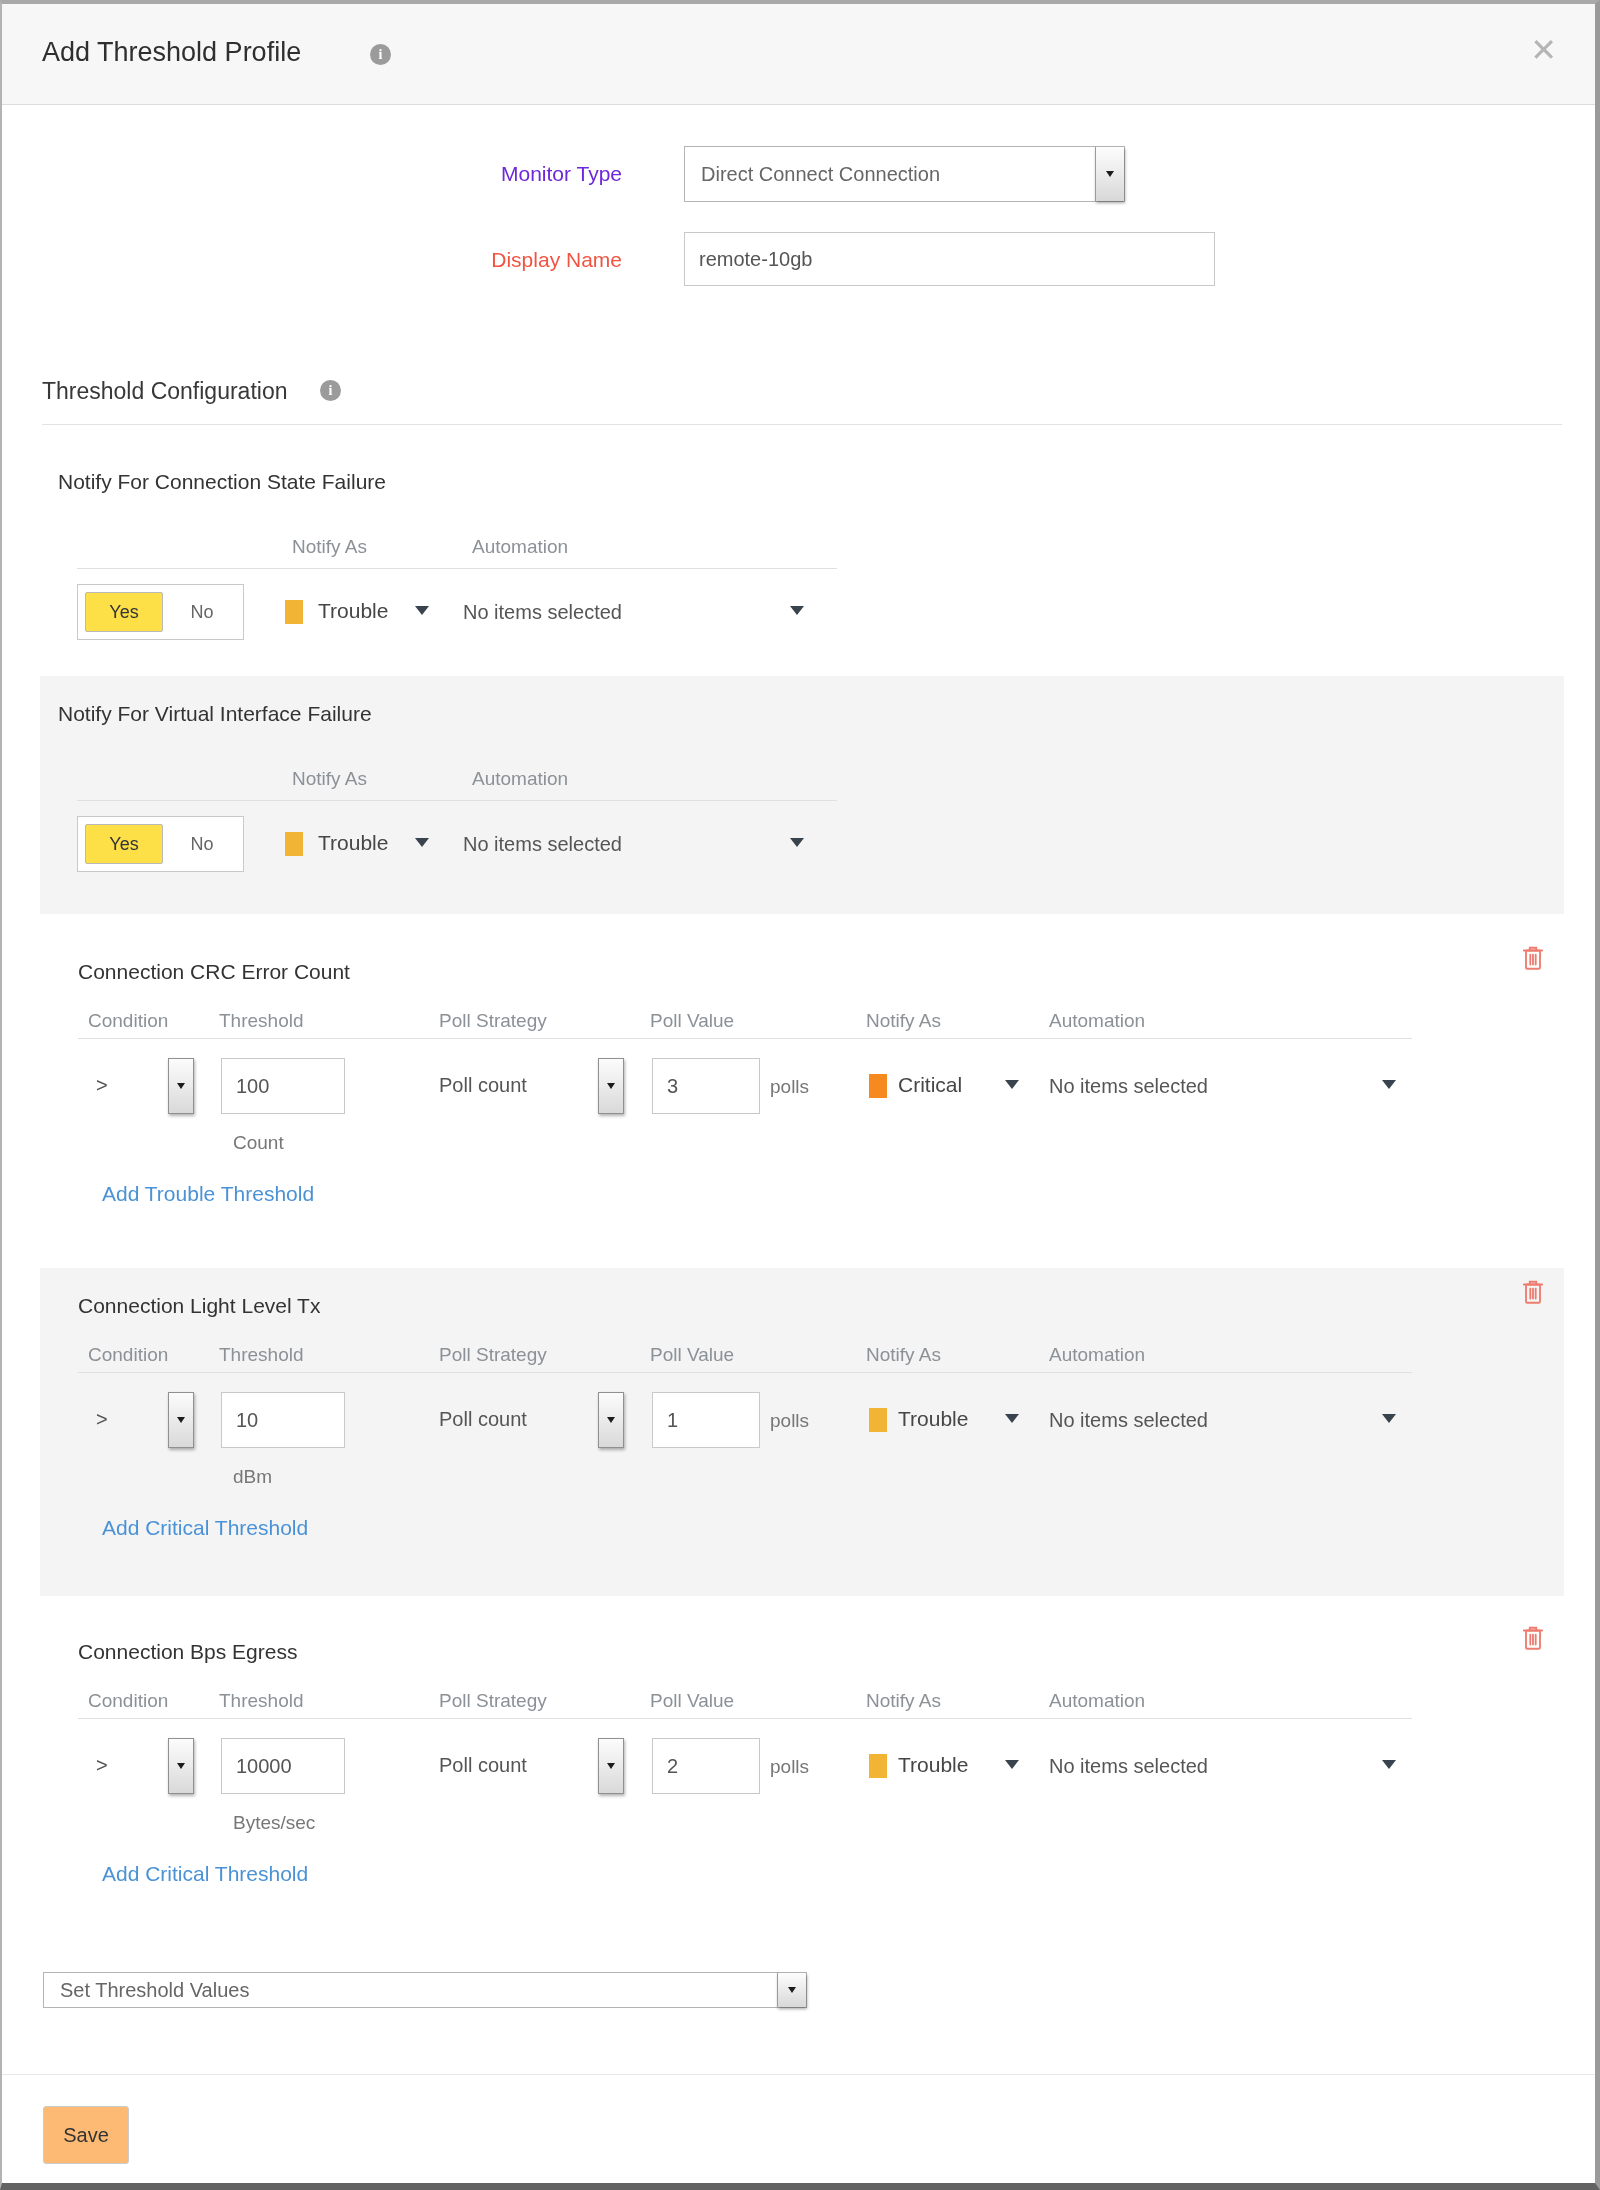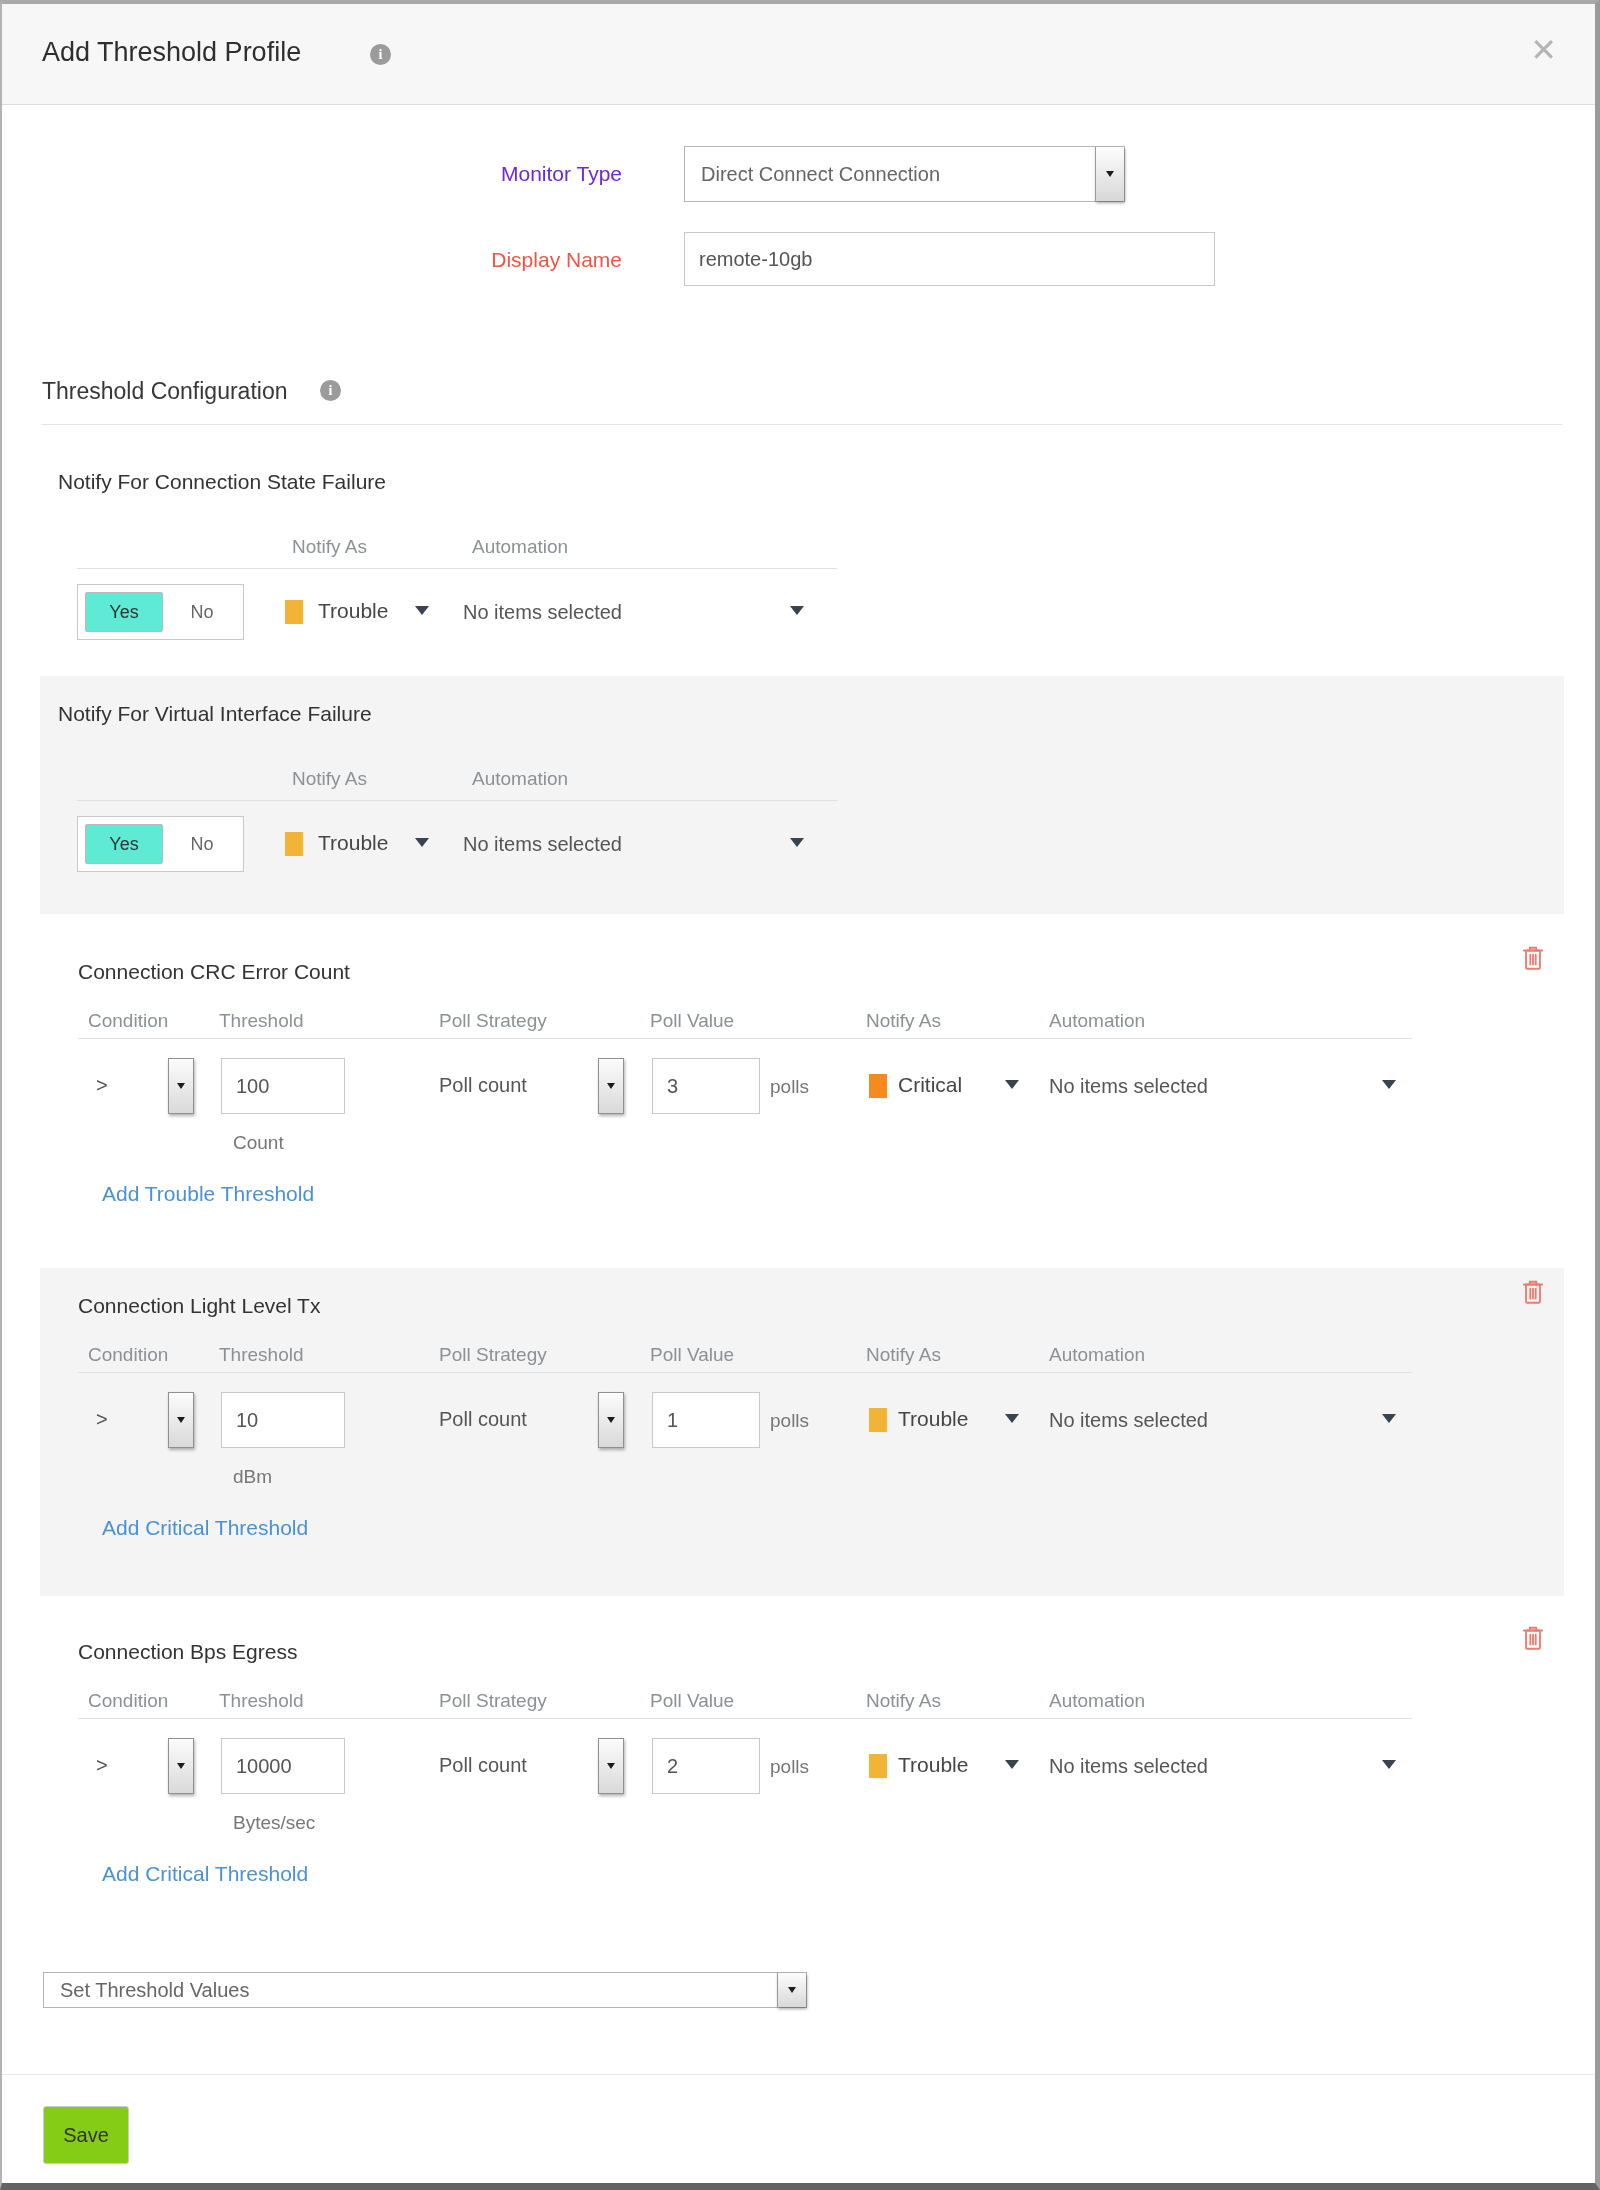--- a/index.html
+++ b/index.html
@@ -55,21 +55,21 @@
 
   
   .s-notify-1{top:440px;height:232px;}
   .s-notify-2{top:672px;height:238px;}
   .notify .sec-title{left:56px;top:26px;}
   .notify .h-notify{left:290px;top:92px;}
   .notify .h-auto{left:470px;top:92px;}
   .notify .hdr-divider{left:75px;top:124px;width:760px;}
   .toggle{position:absolute;left:75px;top:140px;width:167px;height:56px;box-sizing:border-box;border:1px solid #c9c9c9;background:#ffffff;}
   .toggle .opt{position:absolute;top:7px;bottom:7px;display:flex;align-items:center;justify-content:center;font-size:18px;cursor:pointer;}
-  .toggle .yes{left:7px;width:76px;background:#5eead4;border:1px solid #b9b9b9;border-radius:2px;color:#333333;}
+  .toggle .yes{left:7px;width:76px;background:#fde047;border:1px solid #b9b9b9;border-radius:2px;color:#333333;}
   .toggle .no{left:90px;right:7px;color:#666666;}
   .notify .sev-swatch{left:283px;top:156px;}
   .notify .sev-label{left:316px;top:155px;font-size:21px;color:#464646;}
   .notify .sev-tri{left:413px;top:162px;}
   .notify .auto-value{left:461px;top:157px;}
   .notify .auto-tri{left:788px;top:162px;}
 
   
   .s-metric-1{top:930px;height:290px;}
   .s-metric-2{top:1264px;height:328px;}
@@ -91,21 +91,21 @@
   .metric .sev-swatch{left:867px;top:140px;}
   .metric .sev-label{left:896px;top:139px;font-size:21px;color:#464646;position:absolute;white-space:nowrap;}
   .metric .sev-tri{left:1003px;top:146px;}
   .metric .auto-value{left:1047px;top:141px;}
   .metric .auto-tri{left:1380px;top:146px;}
   .metric .link{left:76px;top:248px;}
 
   
   .set-thr{left:41px;top:1968px;width:764px;height:36px;padding-left:32px;}
   .footer-divider{position:absolute;left:0;top:2070px;width:1600px;height:1px;background:#e8e8e8;}
-  .save-btn{position:absolute;left:41px;top:2102px;width:86px;height:58px;background:#84cc16;border:1px solid #cccccc;
+  .save-btn{position:absolute;left:41px;top:2102px;width:86px;height:58px;background:#fdba74;border:1px solid #cccccc;
     border-radius:3px;font-size:20px;color:#333333;font-family:"Liberation Sans",sans-serif;cursor:pointer;}
 </style>
 </head>
 <body>
 
 <div class="modal-header">
   <div class="modal-title">Add Threshold Profile</div>
   <span class="info-icon hdr-info">i</span>
   <div class="close-x">✕</div>
 </div>

